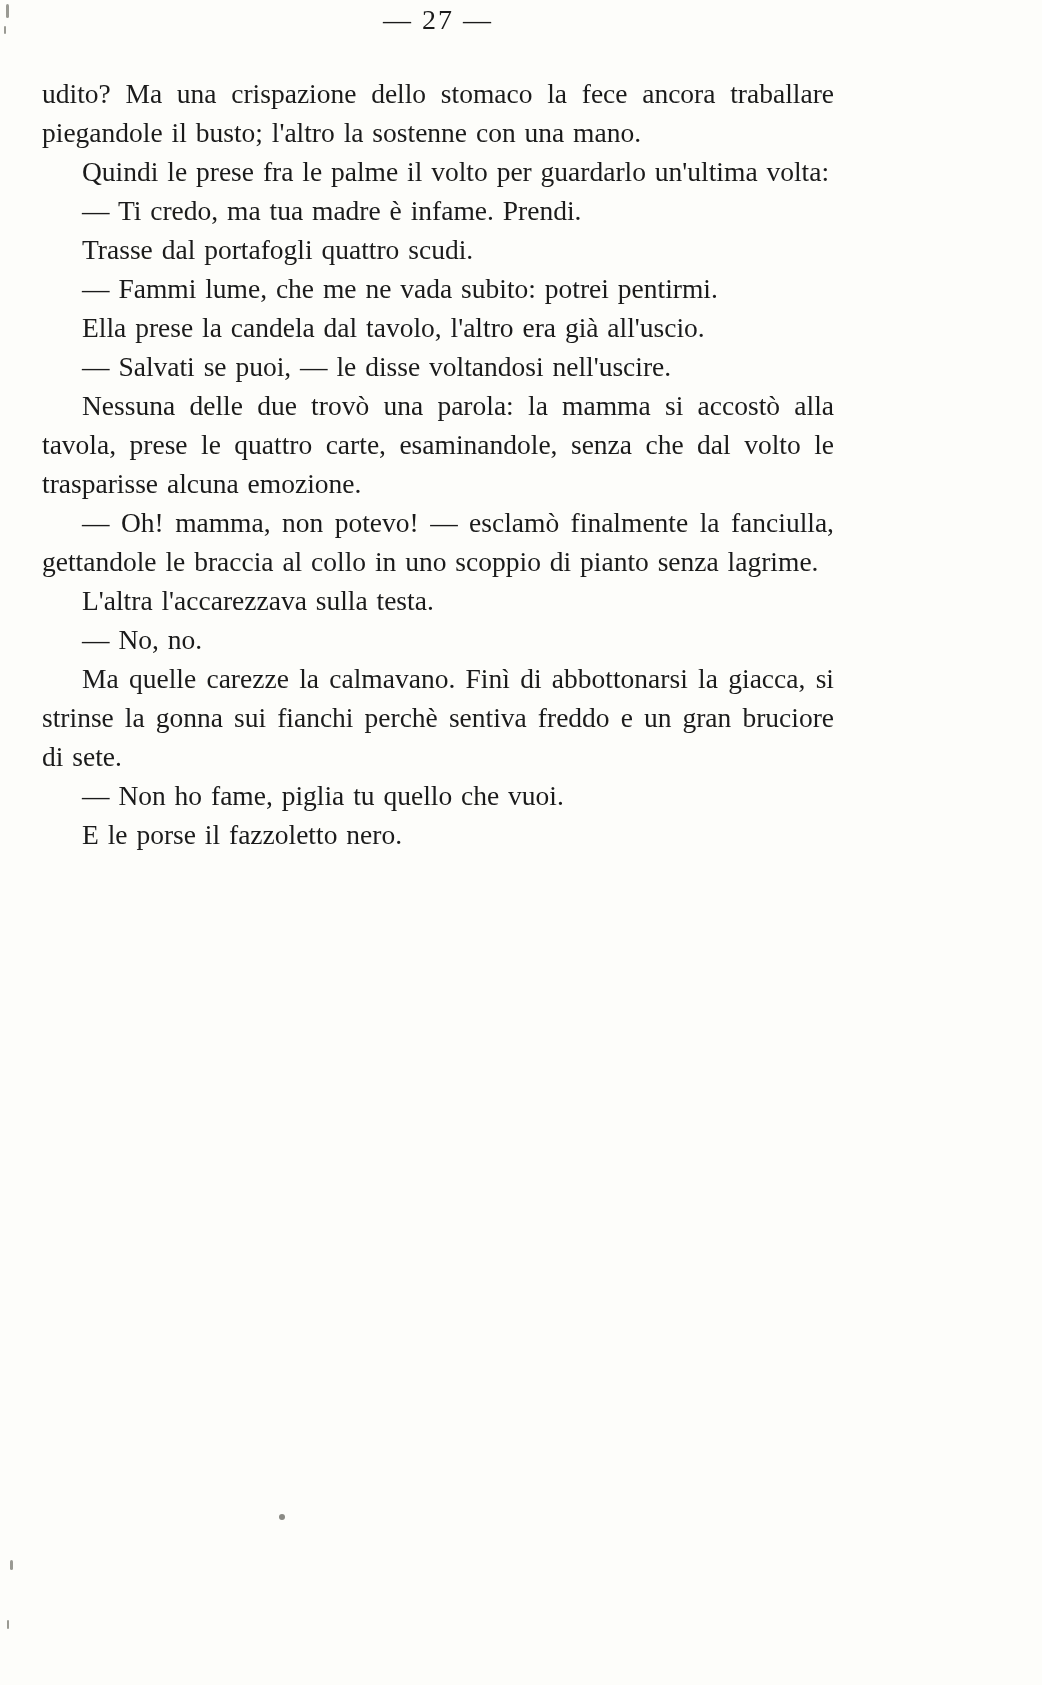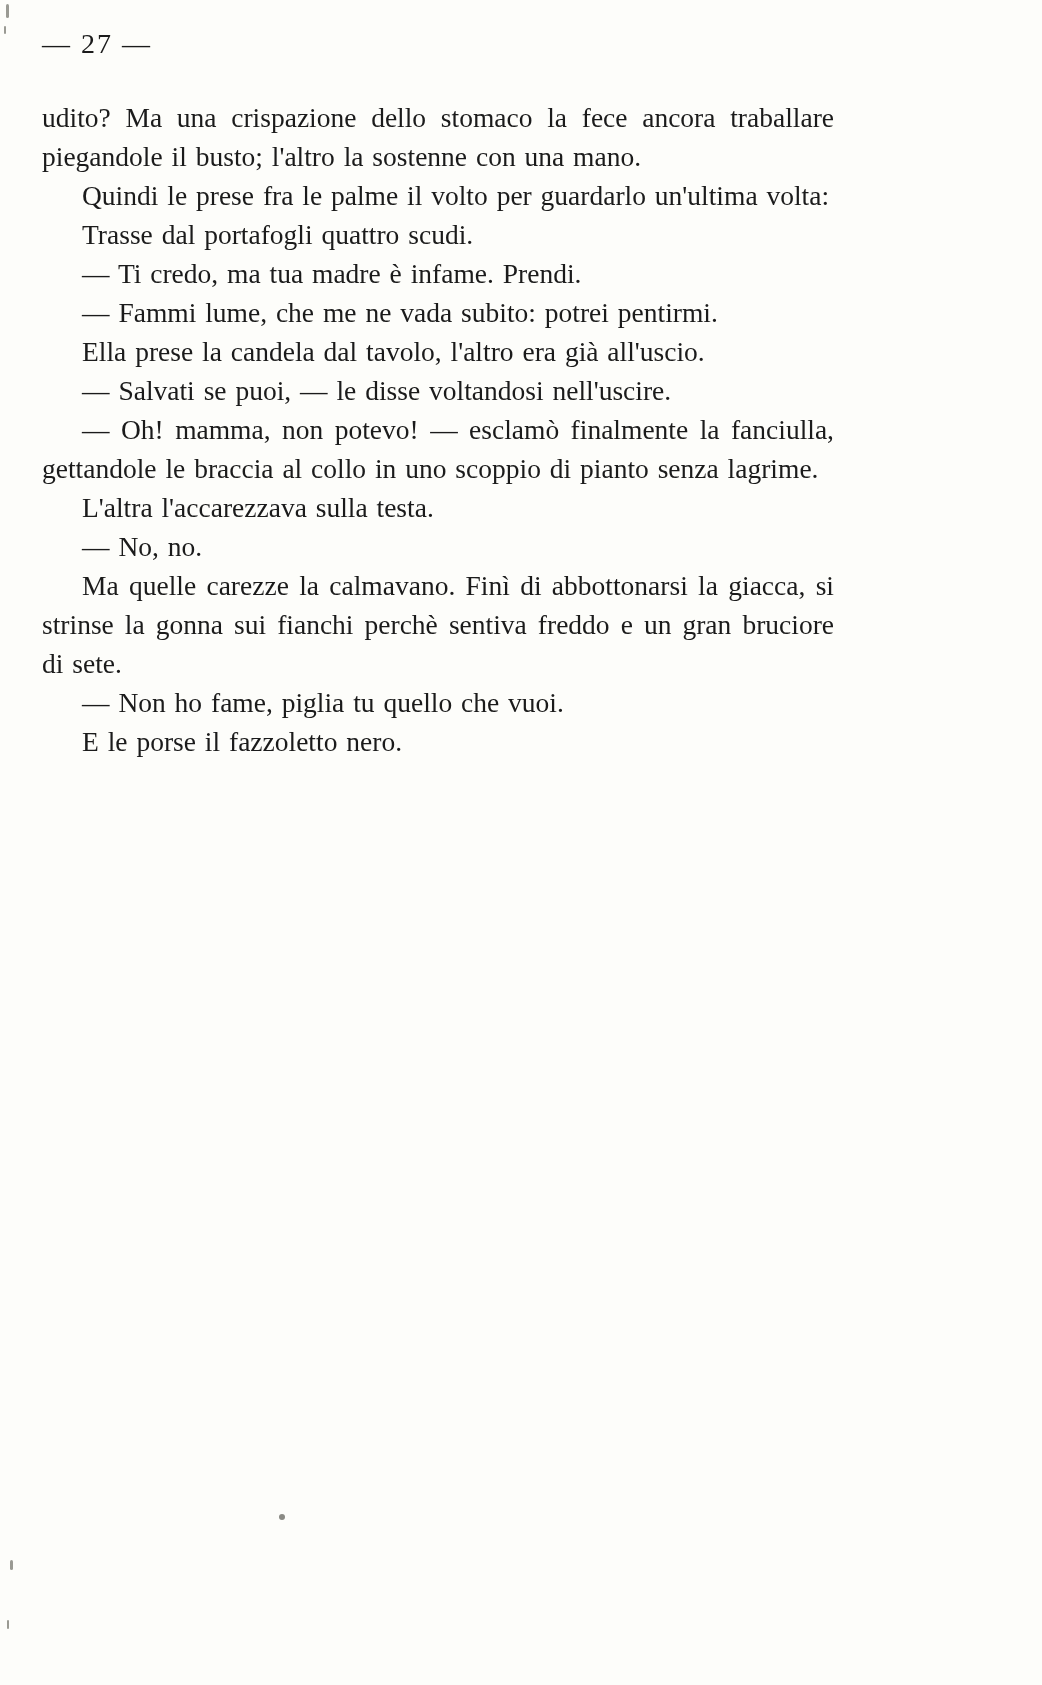--- a/index.html
+++ b/index.html
@@ -18,21 +18,22 @@
     overflow: hidden;
     box-sizing: border-box;
   }
   .content {
     position: absolute;
     left: 42px;
     top: 0;
     width: 792px;
   }
   .page-number {
-    margin-top: 28px;
+    margin-top: 4px;
+    text-align: center;
     font-size: 28px;
     letter-spacing: 2px;
     color: #1b1b1b;
   }
   .text-block {
     margin-top: 38px;
     font-size: 27.5px;
     line-height: 39px;
     text-align: justify;
     word-spacing: 2px;
@@ -67,25 +68,26 @@
   <span class="edge-mark" style="left:10px; top:1560px; width:3px; height:10px;"></span>
   <span class="edge-mark" style="left:7px; top:1620px; width:2px; height:9px;"></span>
   <span class="speck" style="left:279px; top:1514px; width:6px; height:6px;"></span>
 
   <div class="content">
     <div class="page-number">— 27 —</div>
 
     <div class="text-block">
       <p class="no-indent">udito? Ma una crispazione dello stomaco la fece ancora traballare piegandole il busto; l'altro la sostenne con una mano.</p>
       <p>Quindi le prese fra le palme il volto per guardarlo un'ultima volta:</p>
+      <p>— Ti credo, ma tua madre è infame. Prendi.</p>
       <p>Trasse dal portafogli quattro scudi.</p>
-      <p>— Ti credo, ma tua madre è infame. Prendi.</p>
       <p>— Fammi lume, che me ne vada subito: potrei pentirmi.</p>
       <p>Ella prese la candela dal tavolo, l'altro era già all'uscio.</p>
       <p>— Salvati se puoi, — le disse voltandosi nell'uscire.</p>
+      <p>Nessuna delle due trovò una parola: la mamma si accostò alla tavola, prese le quattro carte, esaminandole, senza che dal volto le trasparisse alcuna emozione.</p>
       <p>— Oh! mamma, non potevo! — esclamò finalmente la fanciulla, gettandole le braccia al collo in uno scoppio di pianto senza lagrime.</p>
       <p>L'altra l'accarezzava sulla testa.</p>
       <p>— No, no.</p>
       <p>Ma quelle carezze la calmavano. Finì di abbottonarsi la giacca, si strinse la gonna sui fianchi perchè sentiva freddo e un gran bruciore di sete.</p>
       <p>— Non ho fame, piglia tu quello che vuoi.</p>
       <p>E le porse il fazzoletto nero.</p>
     </div>
   </div>
 </div>
 

